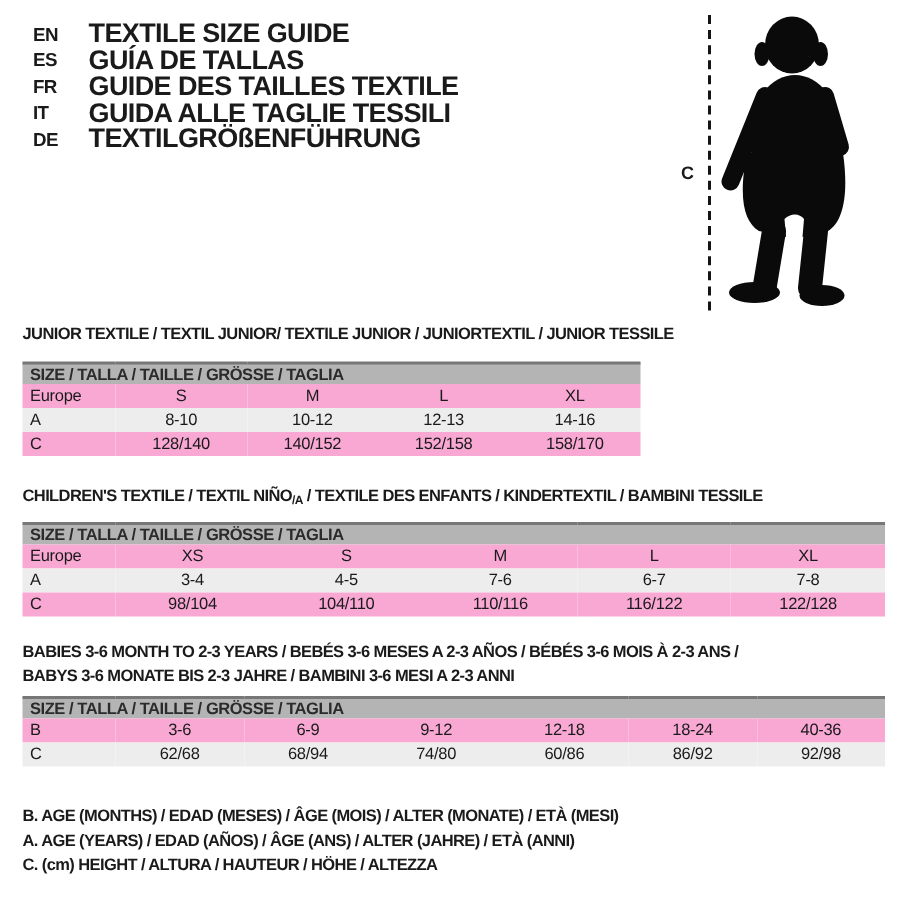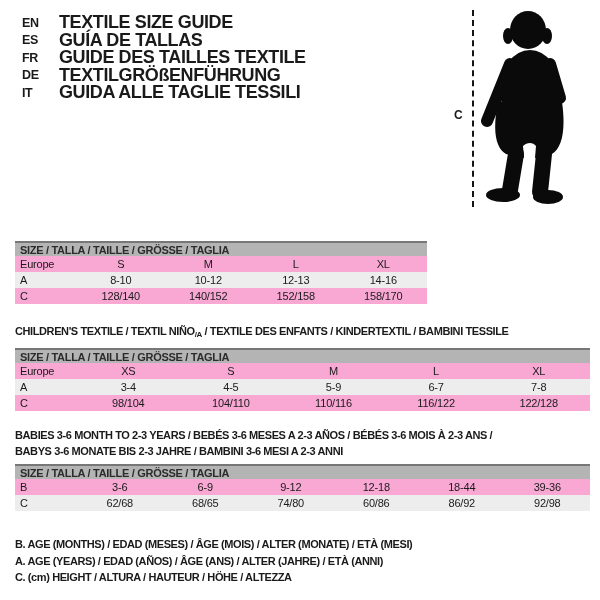--- a/index.html
+++ b/index.html
@@ -78,26 +78,26 @@
     </div>
     <div class="lang-row">
       <span class="lang-code">ES</span>
       <span class="lang-label">GUÍA DE TALLAS</span>
     </div>
     <div class="lang-row">
       <span class="lang-code">FR</span>
       <span class="lang-label">GUIDE DES TAILLES TEXTILE</span>
     </div>
     <div class="lang-row">
+      <span class="lang-code">IT</span>
+      <span class="lang-label">GUIDA ALLE TAGLIE TESSILI</span>
+    </div>
+    <div class="lang-row">
       <span class="lang-code">DE</span>
       <span class="lang-label">TEXTILGRÖßENFÜHRUNG</span>
-    </div>
-    <div class="lang-row">
-      <span class="lang-code">IT</span>
-      <span class="lang-label">GUIDA ALLE TAGLIE TESSILI</span>
     </div>
   </div>
 
   <div class="height-line"></div>
   <div class="height-label">C</div>
   <svg class="baby-svg" width="116" height="200" viewBox="0 0 116 200" fill="#0a0a0a">
 
     <ellipse cx="50" cy="24" rx="18" ry="19"></ellipse>
 
     <ellipse cx="30" cy="30" rx="5" ry="8"></ellipse>
@@ -111,20 +111,21 @@
 
     <path d="M20,96 C14,126 18,142 28,148 L46,152 L45,140 C49,136 55,136 58,140 L57,152 L74,148 C84,142 88,124 84,96 Z"></path>
 
     <path d="M38,148 L32,184" stroke="#0a0a0a" stroke-width="16" stroke-linecap="round" fill="none"></path>
     <path d="M66,148 L62,186" stroke="#0a0a0a" stroke-width="16" stroke-linecap="round" fill="none"></path>
 
     <ellipse cx="25" cy="189" rx="17" ry="7"></ellipse>
     <ellipse cx="70" cy="191" rx="15" ry="7"></ellipse>
   </svg>
 
+  <div class="section-title" style="top:215px">JUNIOR TEXTILE / TEXTIL JUNIOR/ TEXTILE JUNIOR / JUNIORTEXTIL / JUNIOR TESSILE</div>
   <table class="size-table" style="top:241px; width:412px">
     <colgroup>
         <col style="width:62px">
         <col>
         <col>
         <col>
         <col>
       </colgroup>
     <tbody>
       <tr class="bar-row">
@@ -173,21 +174,21 @@
         <td>XS</td>
         <td>S</td>
         <td>M</td>
         <td>L</td>
         <td>XL</td>
       </tr>
       <tr class="data-row r-alt">
         <td class="lbl">A</td>
         <td>3-4</td>
         <td>4-5</td>
-        <td>5-9</td>
+        <td>7-6</td>
         <td>6-7</td>
         <td>7-8</td>
       </tr>
       <tr class="data-row r-white">
         <td class="lbl">C</td>
         <td>98/104</td>
         <td>104/110</td>
         <td>110/116</td>
         <td>116/122</td>
         <td>122/128</td>
@@ -212,27 +213,27 @@
     <tbody>
       <tr class="bar-row">
         <td colspan="7">SIZE / TALLA / TAILLE / GRÖSSE / TAGLIA</td>
       </tr>
       <tr class="data-row r-white">
         <td class="lbl">B</td>
         <td>3-6</td>
         <td>6-9</td>
         <td>9-12</td>
         <td>12-18</td>
-        <td>18-44</td>
-        <td>39-36</td>
+        <td>18-24</td>
+        <td>40-36</td>
       </tr>
       <tr class="data-row r-alt">
         <td class="lbl">C</td>
         <td>62/68</td>
-        <td>68/65</td>
+        <td>68/94</td>
         <td>74/80</td>
         <td>60/86</td>
         <td>86/92</td>
         <td>92/98</td>
       </tr>
     </tbody>
   </table>
 
   <div class="notes-block">
     <div class="note-line">B. AGE (MONTHS) / EDAD (MESES) / ÂGE (MOIS) / ALTER (MONATE) / ETÀ (MESI)</div>

